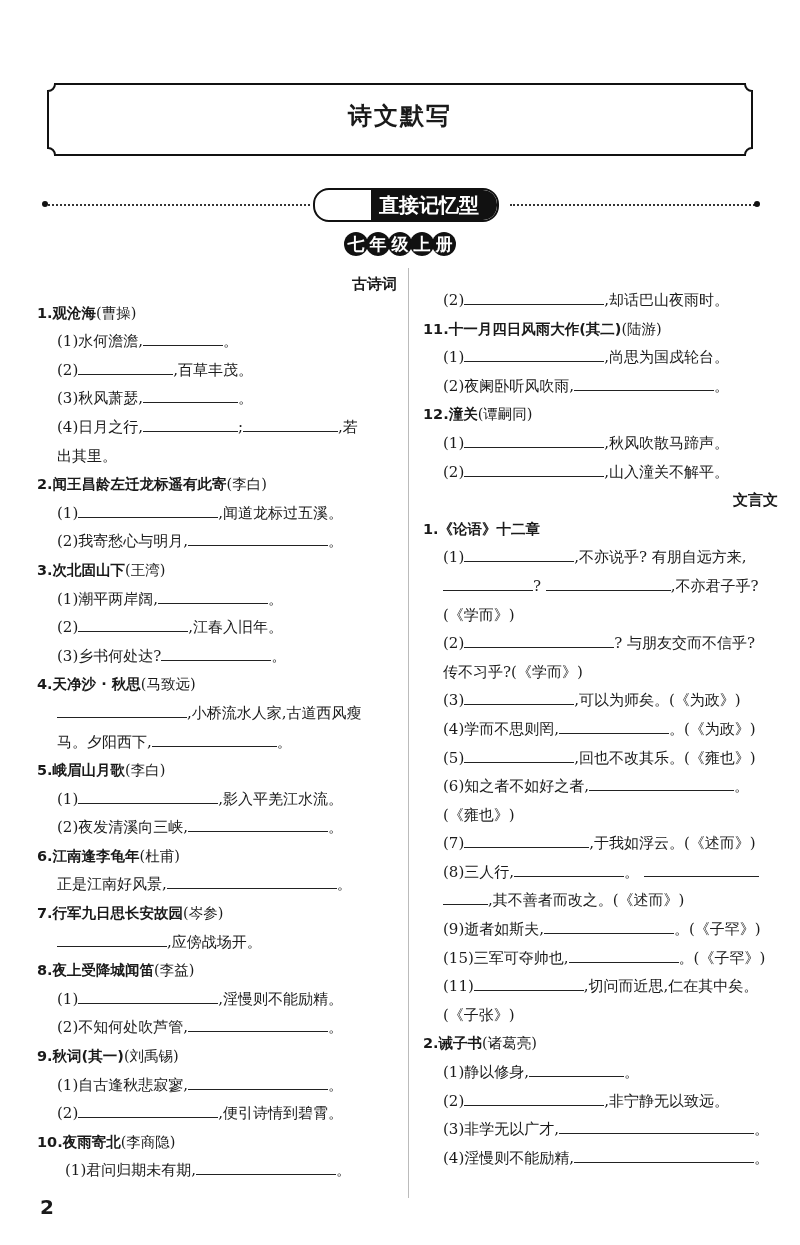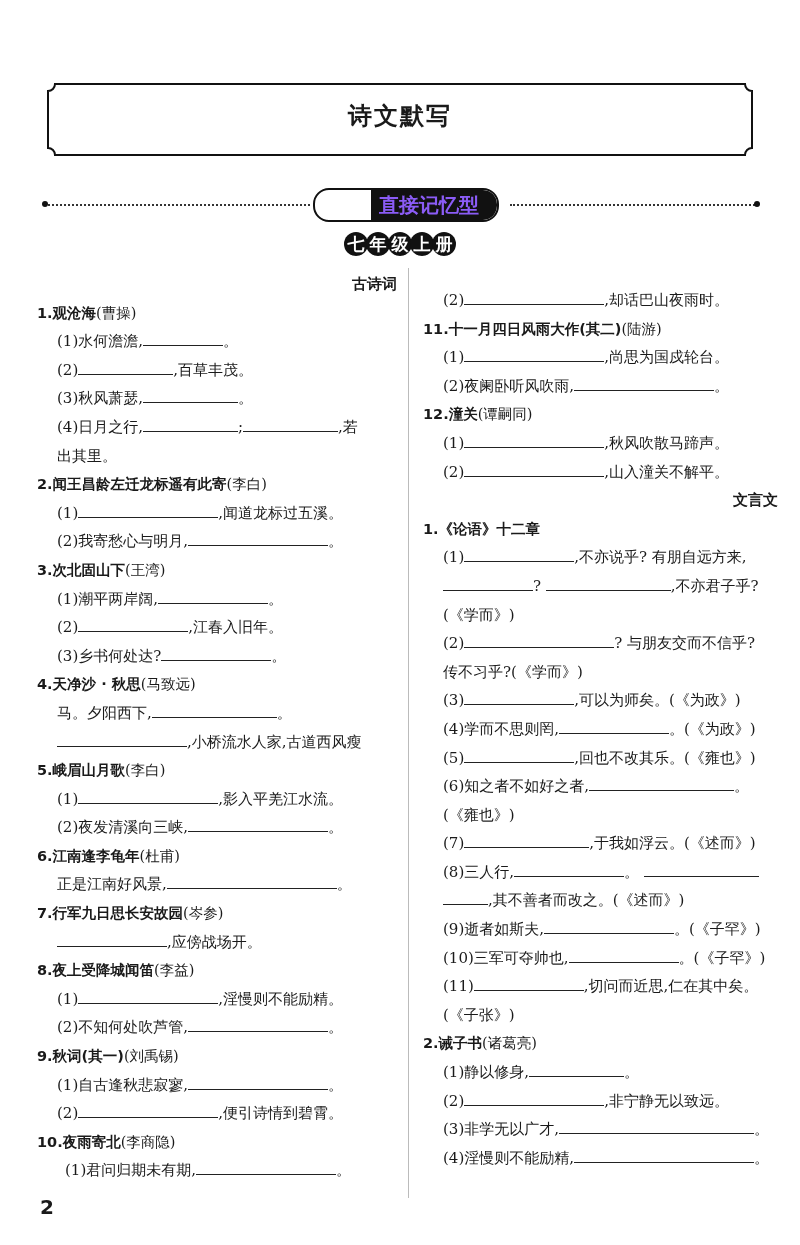--- a/index.html
+++ b/index.html
@@ -9,21 +9,21 @@
   .title-box svg { position: absolute; left: 0; top: 0; }
   .title-text { position: absolute; left: 0; right: 0; top: 17px; text-align: center;
                 font-size: 24px; font-weight: bold; letter-spacing: 2px;
                 font-family: "DejaVu Serif", serif; }
   .dotline { position: absolute; top: 204px; height: 0; border-top: 2px dotted #333; }
   .dot { position: absolute; top: 201px; width: 6px; height: 6px; border-radius: 50%; background: #111; }
   .badge { position: absolute; left: 313px; top: 188px; height: 30px; display: flex;
            border: 2px solid #111; border-radius: 16px; overflow: hidden;
            font-family: "DejaVu Sans", sans-serif; font-weight: bold; font-size: 20px; }
   .badge .left { background: #fff; color: #111; padding: 0 0 0 16px; line-height: 30px; margin-top: 40px; }
-  .badge .right { background: #111; color: #8b5cf6; padding: 0 18px 0 8px; line-height: 30px;
+  .badge .right { background: #111; color: #ffffff; padding: 0 18px 0 8px; line-height: 30px;
                   border-radius: 0 14px 14px 0; }
   .grade { position: absolute; left: 344px; top: 232px; display: flex; gap: 0; }
   .grade span { width: 24px; height: 24px; border-radius: 50%; background: #111; color: #fff;
                 font-family: "DejaVu Sans", sans-serif; font-weight: bold; font-size: 17px;
                 line-height: 24px; text-align: center; margin-right: -2px; }
   .divider { position: absolute; left: 408px; top: 268px; width: 1px; height: 930px; background: #bbb; }
   .col { position: absolute; top: 270px; font-size: 15px; }
   .col.left { left: 37px; width: 360px; }
   .col.right { left: 423px; width: 355px; margin-top: 16px; }
   .row { height: 28.6px; line-height: 28.6px; white-space: nowrap; }
@@ -74,22 +74,22 @@
     <div class="row ind"><span>(4)日月之行,</span><span class="blank" style="width: 95px;"></span><span>;</span><span class="blank" style="width: 95px;"></span><span>,若</span></div>
     <div class="row ind"><span>出其里。</span></div>
     <div class="row head"><span>2.</span><span>闻王昌龄左迁龙标遥有此寄</span><span class="auth">(李白)</span></div>
     <div class="row ind"><span>(1)</span><span class="blank" style="width: 140px;"></span><span>,闻道龙标过五溪。</span></div>
     <div class="row ind"><span>(2)我寄愁心与明月,</span><span class="blank" style="width: 140px;"></span><span>。</span></div>
     <div class="row head"><span>3.</span><span>次北固山下</span><span class="auth">(王湾)</span></div>
     <div class="row ind"><span>(1)潮平两岸阔,</span><span class="blank" style="width: 110px;"></span><span>。</span></div>
     <div class="row ind"><span>(2)</span><span class="blank" style="width: 110px;"></span><span>,江春入旧年。</span></div>
     <div class="row ind"><span>(3)乡书何处达?</span><span class="blank" style="width: 110px;"></span><span>。</span></div>
     <div class="row head"><span>4.</span><span>天净沙 · 秋思</span><span class="auth">(马致远)</span></div>
+    <div class="row ind"><span class="blank" style="width: 130px;"></span><span>,小桥流水人家,古道西风瘦</span></div>
     <div class="row ind"><span>马。夕阳西下,</span><span class="blank" style="width: 125px;"></span><span>。</span></div>
-    <div class="row ind"><span class="blank" style="width: 130px;"></span><span>,小桥流水人家,古道西风瘦</span></div>
     <div class="row head"><span>5.</span><span>峨眉山月歌</span><span class="auth">(李白)</span></div>
     <div class="row ind"><span>(1)</span><span class="blank" style="width: 140px;"></span><span>,影入平羌江水流。</span></div>
     <div class="row ind"><span>(2)夜发清溪向三峡,</span><span class="blank" style="width: 140px;"></span><span>。</span></div>
     <div class="row head"><span>6.</span><span>江南逢李龟年</span><span class="auth">(杜甫)</span></div>
     <div class="row ind"><span>正是江南好风景,</span><span class="blank" style="width: 170px;"></span><span>。</span></div>
     <div class="row head"><span>7.</span><span>行军九日思长安故园</span><span class="auth">(岑参)</span></div>
     <div class="row ind"><span class="blank" style="width: 110px;"></span><span>,应傍战场开。</span></div>
     <div class="row head"><span>8.</span><span>夜上受降城闻笛</span><span class="auth">(李益)</span></div>
     <div class="row ind"><span>(1)</span><span class="blank" style="width: 140px;"></span><span>,淫慢则不能励精。</span></div>
     <div class="row ind"><span>(2)不知何处吹芦管,</span><span class="blank" style="width: 140px;"></span><span>。</span></div>
@@ -117,21 +117,21 @@
     <div class="row ind"><span>传不习乎?(《学而》)</span></div>
     <div class="row ind"><span>(3)</span><span class="blank" style="width: 110px;"></span><span>,可以为师矣。(《为政》)</span></div>
     <div class="row ind"><span>(4)学而不思则罔,</span><span class="blank" style="width: 110px;"></span><span>。(《为政》)</span></div>
     <div class="row ind"><span>(5)</span><span class="blank" style="width: 110px;"></span><span>,回也不改其乐。(《雍也》)</span></div>
     <div class="row ind"><span>(6)知之者不如好之者,</span><span class="blank" style="width: 145px;"></span><span>。</span></div>
     <div class="row ind"><span>(《雍也》)</span></div>
     <div class="row ind"><span>(7)</span><span class="blank" style="width: 125px;"></span><span>,于我如浮云。(《述而》)</span></div>
     <div class="row ind"><span>(8)三人行,</span><span class="blank" style="width: 110px;"></span><span>。 </span><span class="blank" style="width: 115px;"></span></div>
     <div class="row ind"><span class="blank" style="width: 45px;"></span><span>,其不善者而改之。(《述而》)</span></div>
     <div class="row ind"><span>(9)逝者如斯夫,</span><span class="blank" style="width: 130px;"></span><span>。(《子罕》)</span></div>
-    <div class="row ind"><span>(10)三军可夺帅也,</span><span class="blank" style="width: 110px;"></span><span>。(《子罕》)</span></div>
+    <div class="row ind"><span>(15)三军可夺帅也,</span><span class="blank" style="width: 110px;"></span><span>。(《子罕》)</span></div>
     <div class="row ind"><span>(11)</span><span class="blank" style="width: 110px;"></span><span>,切问而近思,仁在其中矣。</span></div>
     <div class="row ind"><span>(《子张》)</span></div>
     <div class="row head"><span>2.</span><span>诫子书</span><span class="auth">(诸葛亮)</span></div>
     <div class="row ind"><span>(1)静以修身,</span><span class="blank" style="width: 95px;"></span><span>。</span></div>
     <div class="row ind"><span>(2)</span><span class="blank" style="width: 140px;"></span><span>,非宁静无以致远。</span></div>
     <div class="row ind"><span>(3)非学无以广才,</span><span class="blank" style="width: 195px;"></span><span>。</span></div>
     <div class="row ind"><span>(4)淫慢则不能励精,</span><span class="blank" style="width: 180px;"></span><span>。</span></div>
   </div>
 
 <div class="pagenum">2</div>

